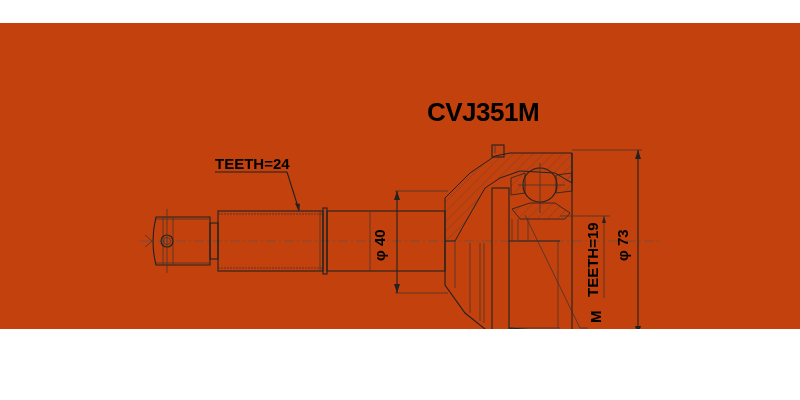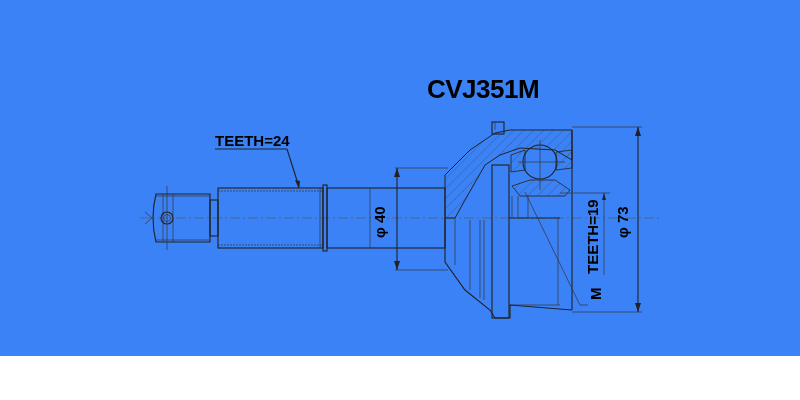--- a/index.html
+++ b/index.html
@@ -1,16 +1,16 @@
 <!DOCTYPE html>
 <html><head>
   <meta charset="utf-8">
   <style>
     html, body { margin: 0; padding: 0; background: #ffffff; }
-    .canvas { position: relative; width: 800px; height: 356px; background: #3b82f6; overflow: hidden; }
+    .canvas { position: relative; width: 800px; height: 306px; background: #c2410c; overflow: hidden; margin-top: 23px; }
     svg { position: absolute; left: 0; top: 0; }
     .t { font-family: "Liberation Sans", "DejaVu Sans", sans-serif; fill: #000; }
     .title { font-size: 26px; font-weight: bold; letter-spacing: -0.5px; }
     .lbl { font-size: 15px; font-weight: bold; }
     .ln { stroke: #222; stroke-width: 1.1; fill: none; }
     .thin { stroke: #333; stroke-width: 0.7; fill: none; }
     .center { stroke: #555; stroke-width: 0.6; stroke-dasharray: 10 3 2 3; fill: none; }
     .hatch { stroke: #444; stroke-width: 0.6; }
   </style>
 </head>

